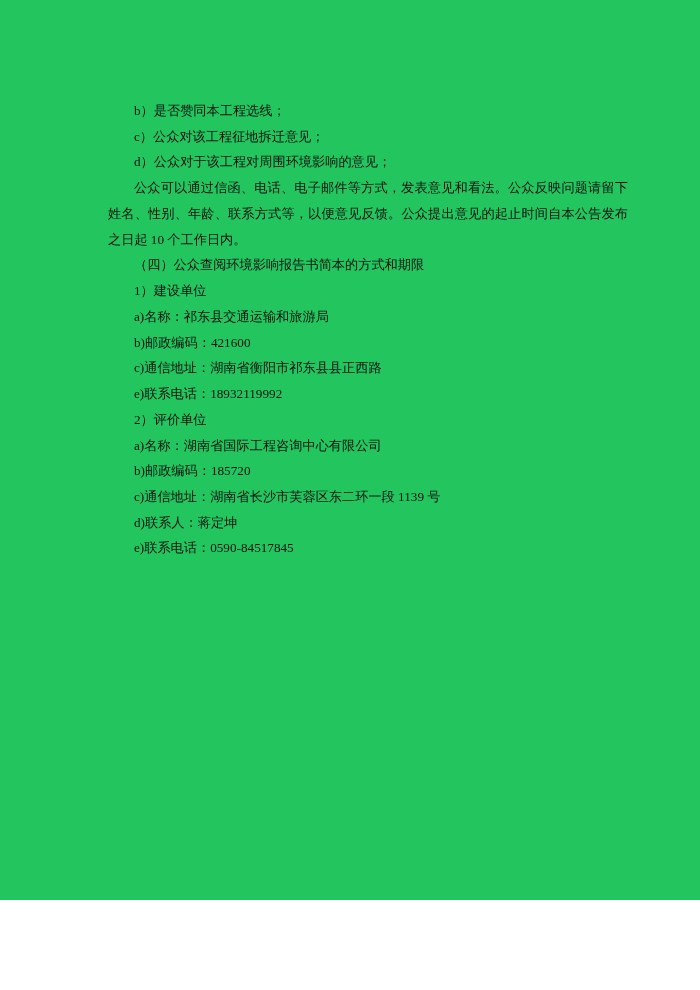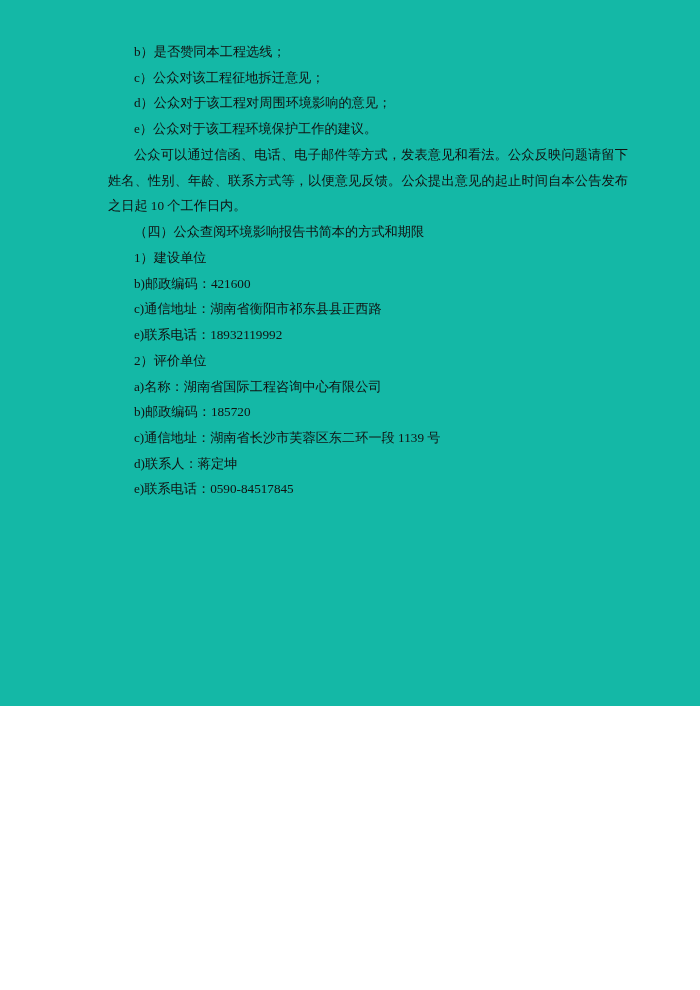--- a/index.html
+++ b/index.html
@@ -10,24 +10,24 @@
   body {
     width: 700px;
     height: 990px;
     font-family: "Liberation Serif", "DejaVu Serif", serif;
     color: #1a1a1a;
     overflow: hidden;
   }
   .page {
     position: relative;
     width: 700px;
-    height: 706px;
-    background: #14b8a6;
+    height: 900px;
+    background: #22c55e;
     box-sizing: border-box;
-    padding: 39px 72px 0 108px;
+    padding: 98px 72px 0 108px;
   }
   .doc-body {
     font-size: 13.2px;
     line-height: 1.95;
     text-align: justify;
     color: #111;
   }
   .para {
     margin: 0;
     padding: 0;
@@ -37,24 +37,24 @@
   .ind-2 { text-indent: 26px; }
 </style>
 </head>
 <body>
 
 <div class="page">
   <div class="doc-body">
     <p class="para ind-2">b）是否赞同本工程选线；</p>
     <p class="para ind-2">c）公众对该工程征地拆迁意见；</p>
     <p class="para ind-2">d）公众对于该工程对周围环境影响的意见；</p>
-    <p class="para ind-2">e）公众对于该工程环境保护工作的建议。</p>
     <p class="para ind-2">公众可以通过信函、电话、电子邮件等方式，发表意见和看法。公众反映问题请留下姓名、性别、年龄、联系方式等，以便意见反馈。公众提出意见的起止时间自本公告发布之日起 10 个工作日内。</p>
     <p class="para ind-2">（四）公众查阅环境影响报告书简本的方式和期限</p>
     <p class="para ind-2">1）建设单位</p>
+    <p class="para ind-2">a)名称：祁东县交通运输和旅游局</p>
     <p class="para ind-2">b)邮政编码：421600</p>
     <p class="para ind-2">c)通信地址：湖南省衡阳市祁东县县正西路</p>
     <p class="para ind-2">e)联系电话：18932119992</p>
     <p class="para ind-2">2）评价单位</p>
     <p class="para ind-2">a)名称：湖南省国际工程咨询中心有限公司</p>
     <p class="para ind-2">b)邮政编码：185720</p>
     <p class="para ind-2">c)通信地址：湖南省长沙市芙蓉区东二环一段 1139 号</p>
     <p class="para ind-2">d)联系人：蒋定坤</p>
     <p class="para ind-2">e)联系电话：0590-84517845</p>
   </div>

